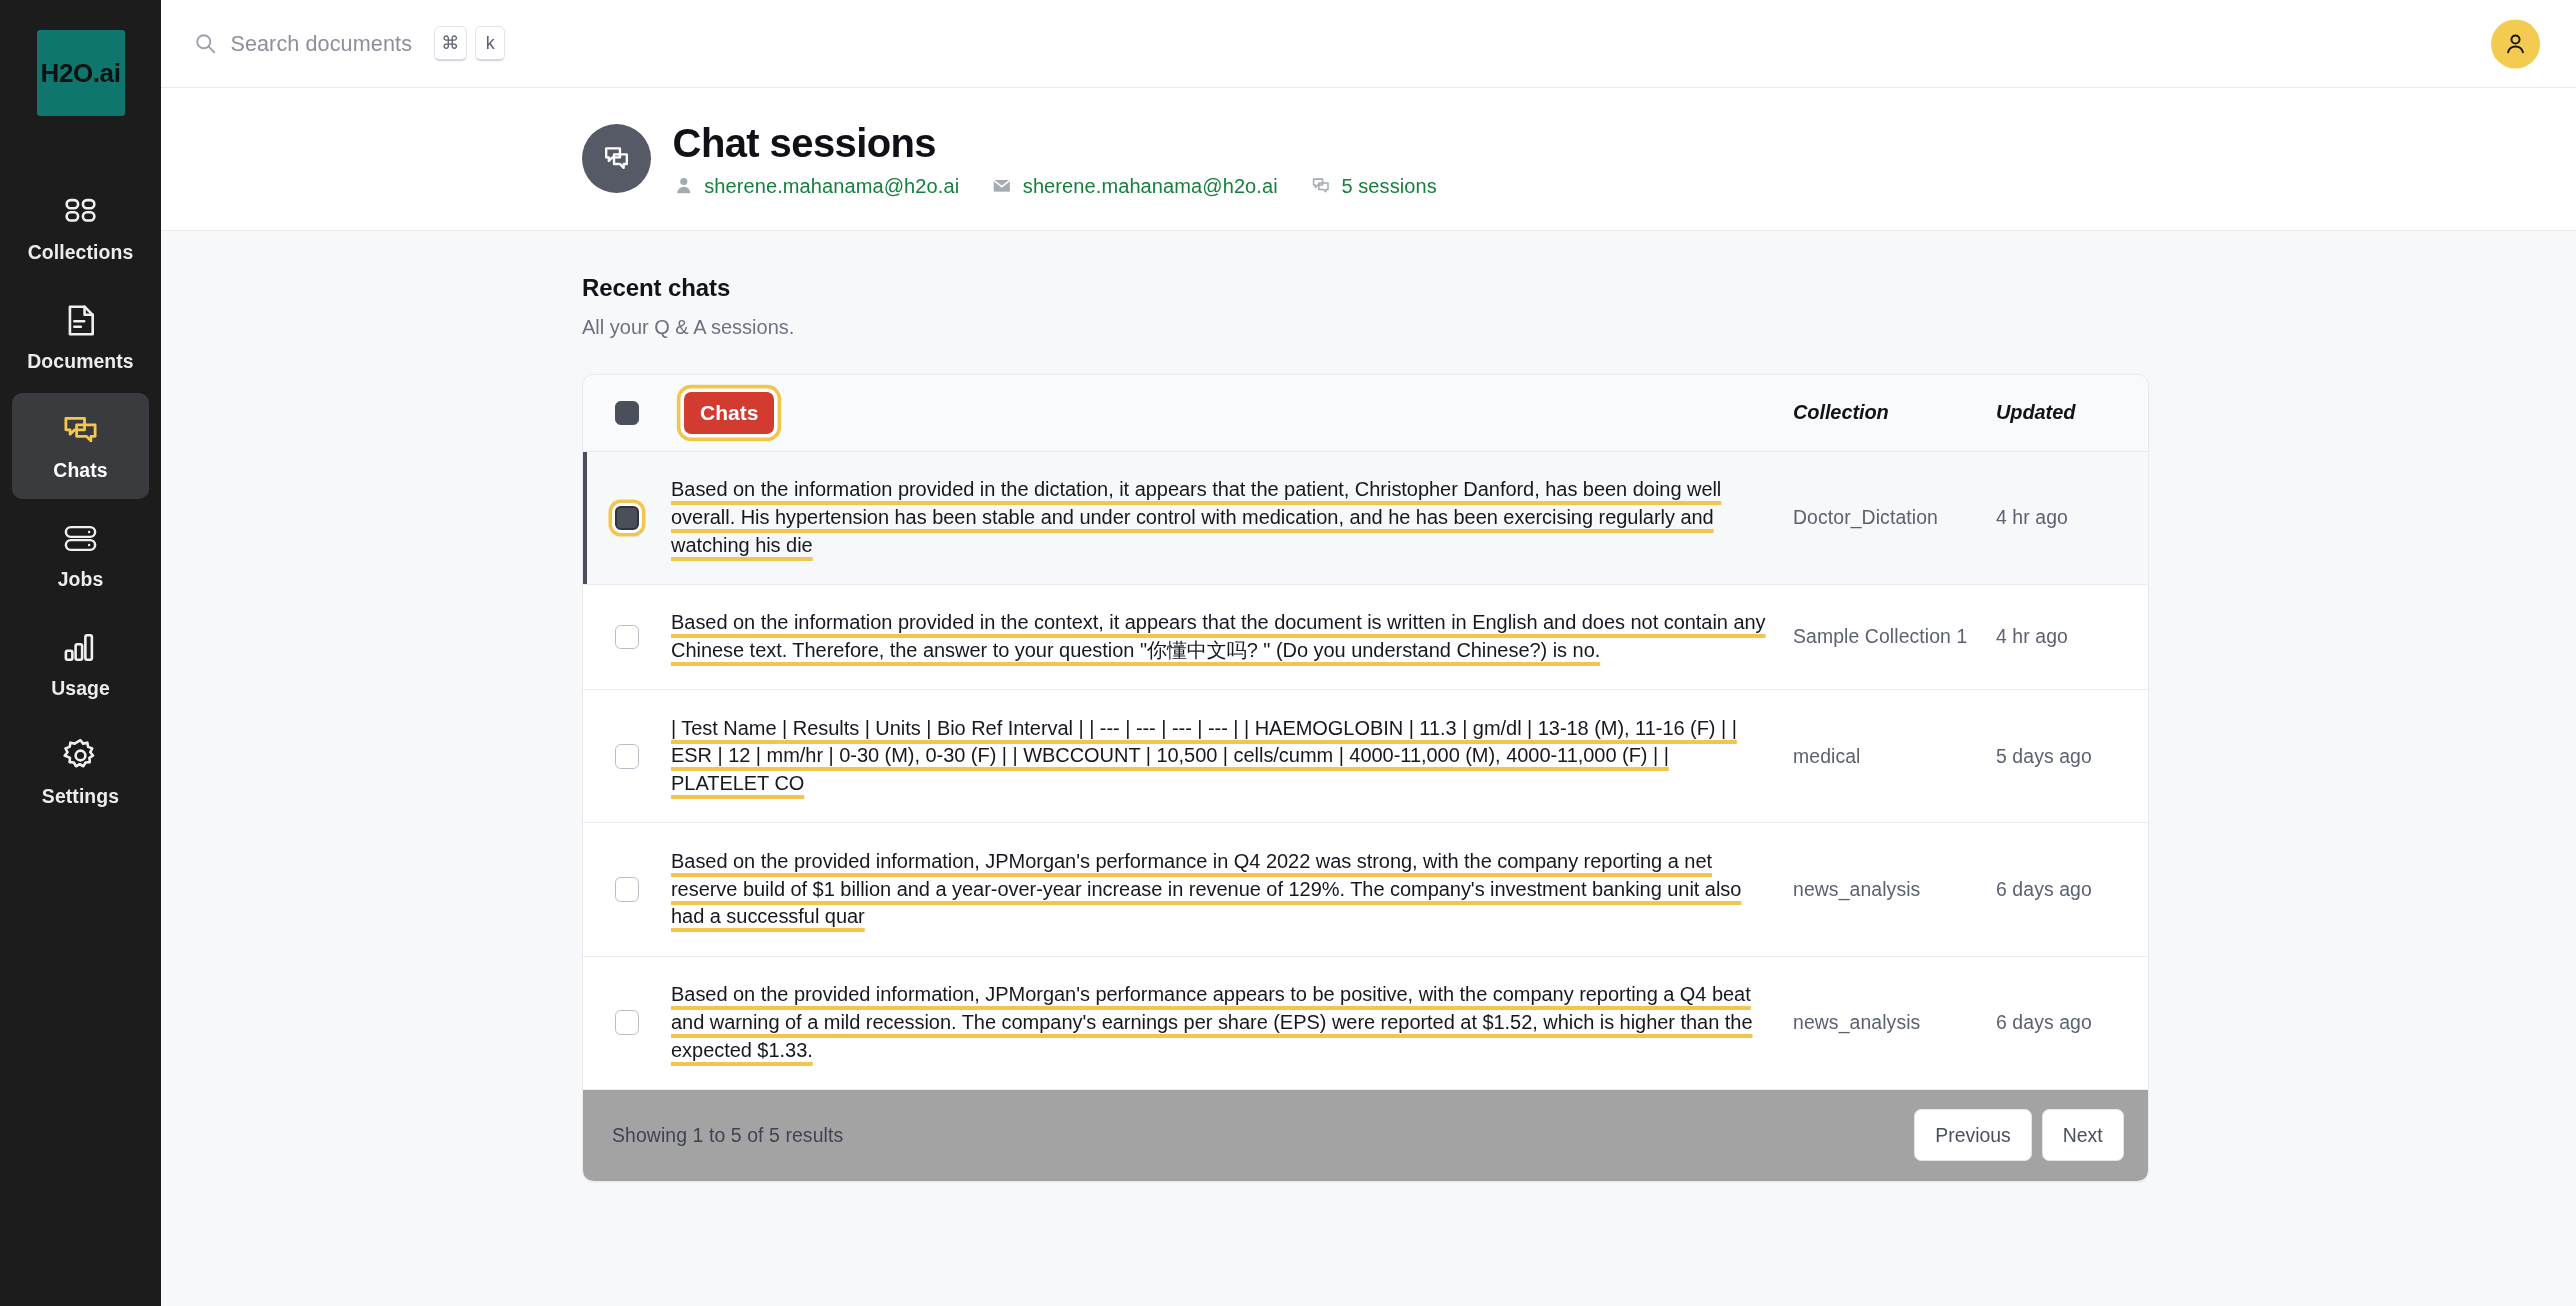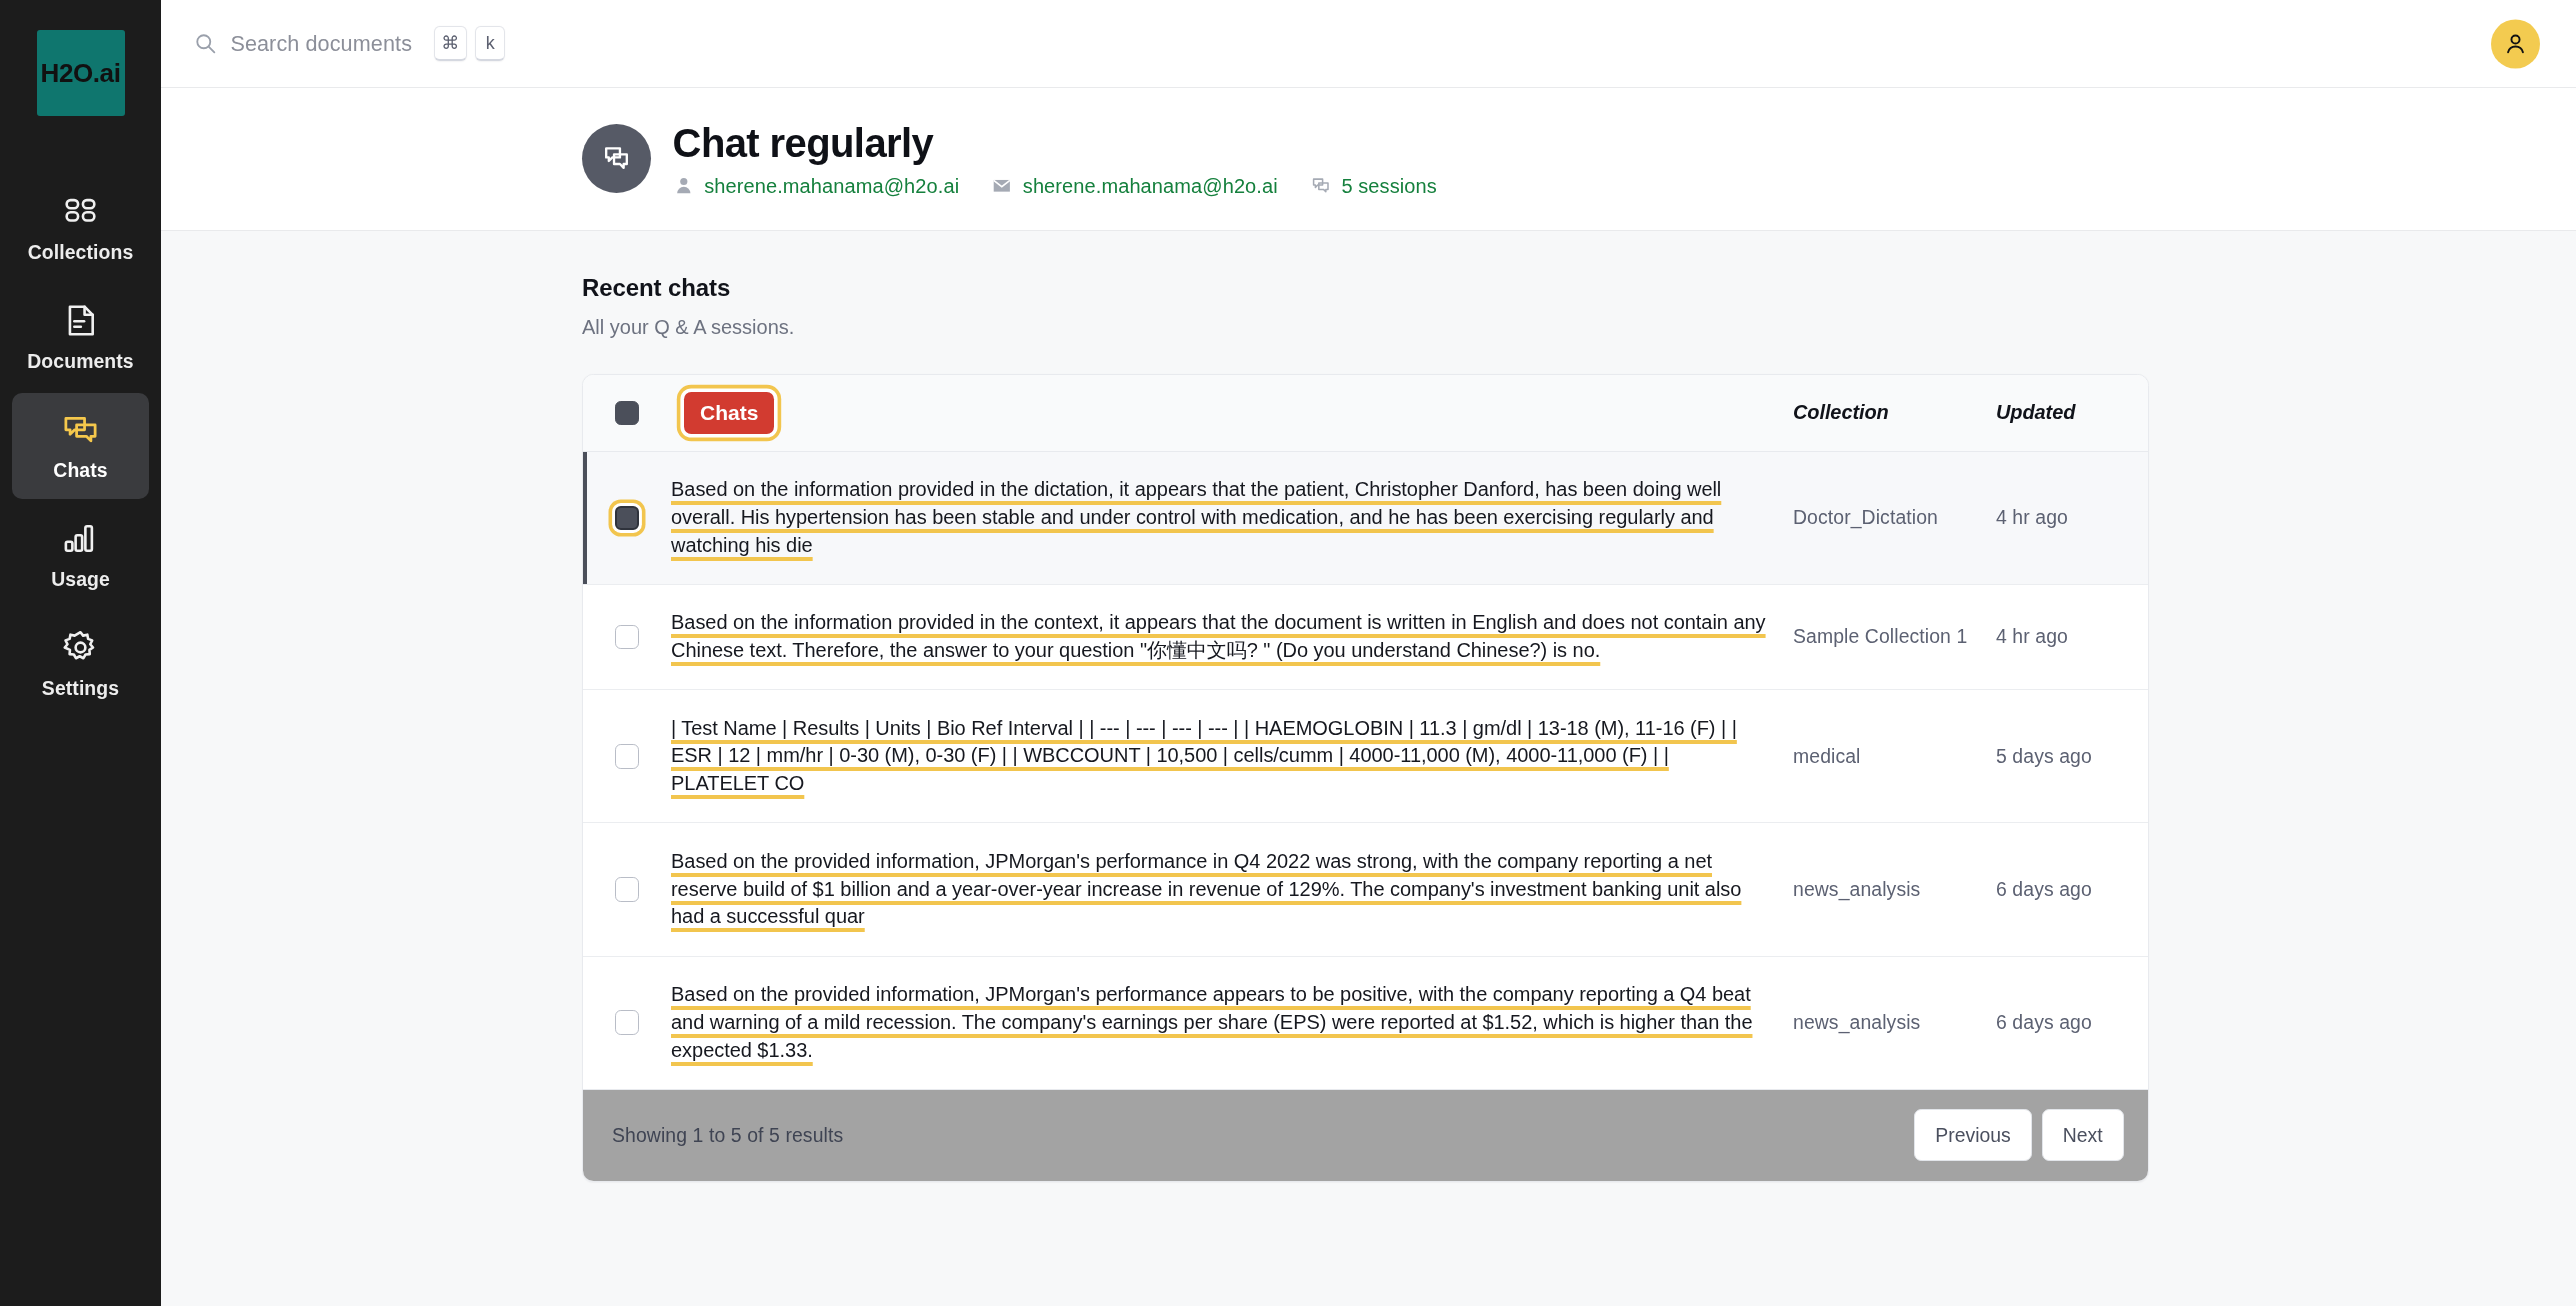--- a/index.html
+++ b/index.html
@@ -362,20 +362,31 @@
     <div class="nav-item active">
       <span class="nav-ico">
         <svg viewBox="0 0 24 24" fill="none" stroke="#f5c84c" stroke-width="1.7" stroke-linejoin="round">
           <path d="M3 5.2h11.5v7H8.4L5.6 15V12.2H3z"></path>
           <path d="M9.6 9.2H21v7h-2.6V19l-2.8-2.8H9.6z"></path>
         </svg>
       </span>
       <span class="nav-label">Chats</span>
     </div>
 
+    <div class="nav-item">
+      <span class="nav-ico">
+        <svg viewBox="0 0 24 24" fill="none" stroke="#f0f0f0" stroke-width="1.5">
+          <rect x="3" y="5" width="18" height="6" rx="3"></rect>
+          <rect x="3" y="13" width="18" height="6" rx="3"></rect>
+          <circle cx="17.3" cy="8" r=".75" fill="#f0f0f0" stroke="none"></circle>
+          <circle cx="17.3" cy="16" r=".75" fill="#f0f0f0" stroke="none"></circle>
+        </svg>
+      </span>
+      <span class="nav-label">Jobs</span>
+    </div>
 
     <div class="nav-item">
       <span class="nav-ico">
         <svg viewBox="0 0 24 24" fill="none" stroke="#f0f0f0" stroke-width="1.6">
           <rect x="3" y="14" width="4" height="5.5" rx="1"></rect>
           <rect x="9" y="10" width="4" height="9.5" rx="1"></rect>
           <rect x="15" y="4.5" width="4" height="15" rx="1"></rect>
         </svg>
       </span>
       <span class="nav-label">Usage</span>
@@ -418,21 +429,21 @@
 
     <div class="page-head">
       <div class="page-head-inner">
         <div class="head-badge">
           <svg viewBox="0 0 24 24" fill="none" stroke="#ffffff" stroke-width="1.7" stroke-linejoin="round">
             <path d="M4.5 4.6h10v6.6H9l-2.6 2.6v-2.6H4.5z"></path>
             <path d="M10.2 9h9.3v7h-2.3v2.8L14.5 16h-4.3z"></path>
           </svg>
         </div>
         <div class="head-text">
-          <h1 class="page-title">Chat regularly</h1>
+          <h1 class="page-title">Chat sessions</h1>
           <div class="meta-row">
             <div class="meta-item">
               <svg viewBox="0 0 24 24" fill="#a5aab4">
                 <circle cx="12" cy="7.2" r="4"></circle>
                   <path d="M4.6 20.4a7.4 7.4 0 0 1 14.8 0z"></path>
               </svg>
               <span class="meta-text">sherene.mahanama@h2o.ai</span>
             </div>
             <div class="meta-item">
               <svg viewBox="0 0 24 24" fill="#a5aab4">

